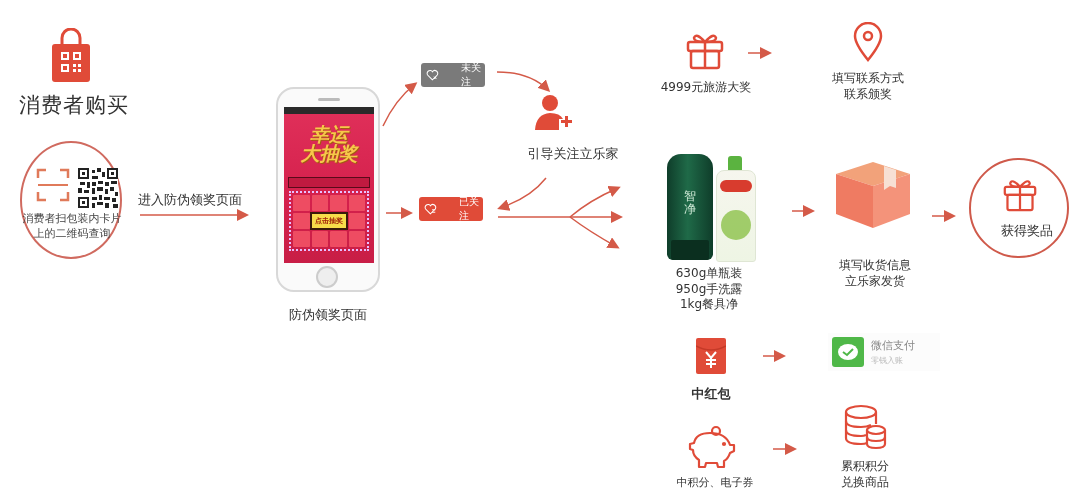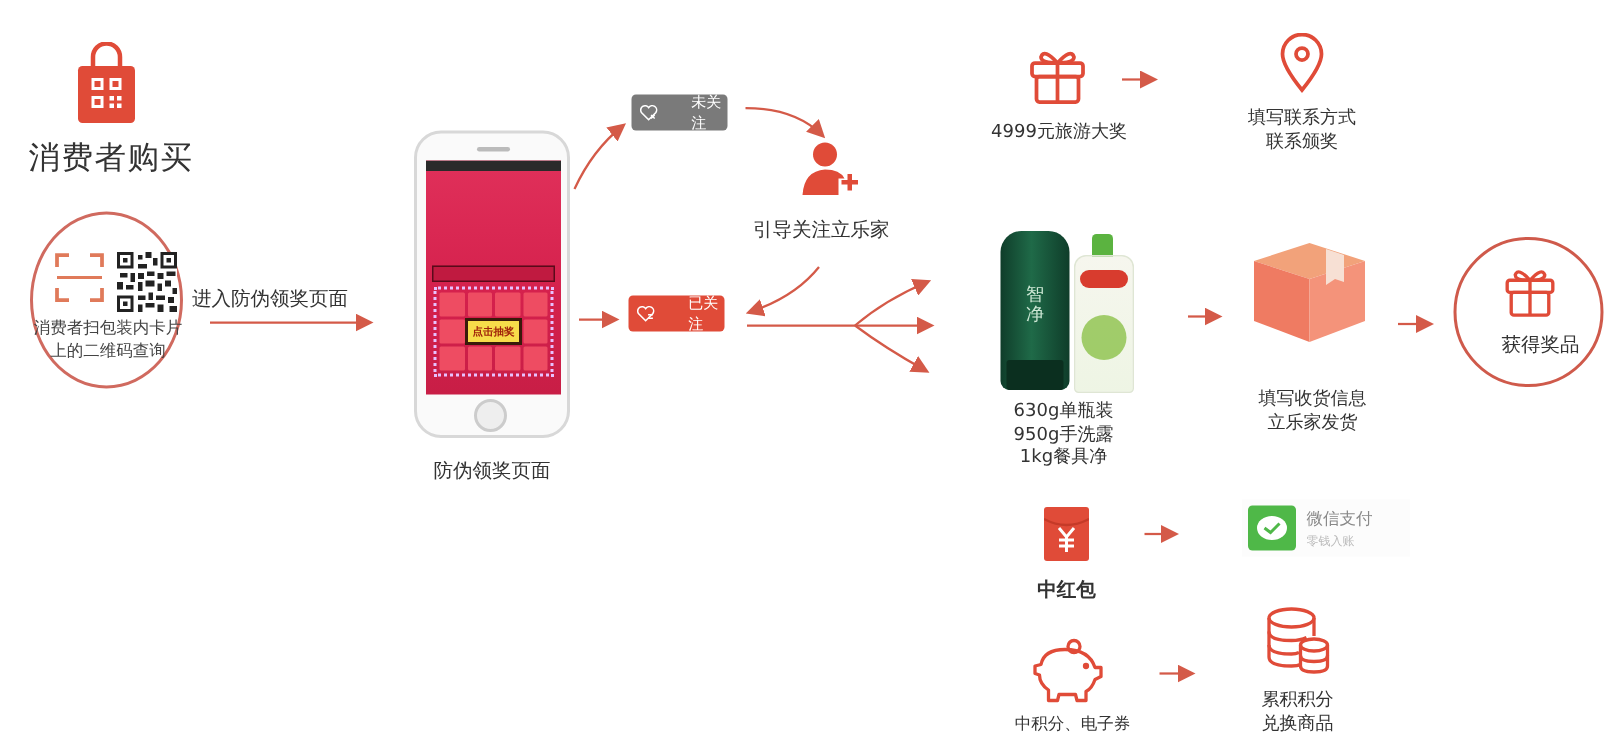--- a/index.html
+++ b/index.html
@@ -11,42 +11,42 @@
 
   
   .bag { left: 50px; top: 28px; width: 42px; height: 56px; }
   .bag-title { left: 18px; top: 92px; width: 112px; font-size: 21px; letter-spacing: 1px; color: #333; }
 
   
   .scan-circle { left: 20px; top: 141px; width: 102px; height: 118px; border: 2px solid #d06a5f; border-radius: 50%; background: #fff; }
   .scan-frame { left: 36px; top: 168px; width: 34px; height: 34px; }
   .qr { left: 78px; top: 168px; width: 40px; height: 40px; }
   .scan-text { left: 22px; top: 212px; width: 100px; font-size: 11px; line-height: 1.35; color: #444; }
-  .enter-label { left: 128px; top: 192px; font-size: 13px; color: #333; }
+  .enter-label { left: 138px; top: 192px; font-size: 13px; color: #333; }
 
   
   .phone { left: 276px; top: 87px; width: 104px; height: 205px; border: 2px solid #d8d8d8; border-radius: 18px; background: #fafafa; }
   .phone-speaker { left: 318px; top: 98px; width: 22px; height: 3px; border-radius: 2px; background: #bbb; }
   .phone-screen { left: 284px; top: 107px; width: 90px; height: 156px; background: linear-gradient(180deg, #e0305a 0%, #d4204c 60%, #c81e46 100%); overflow: hidden; }
   .phone-status { left: 0; top: 0; width: 90px; height: 7px; background: #2a2a2a; font-size: 4px; color: #ccc; }
   .screen-title { left: 4px; top: 18px; width: 82px; font-size: 19px; font-weight: bold; color: #f6c84a; text-shadow: 1px 1px 0 #a35b12; line-height: 1.0; text-align: center; font-style: italic; }
   .screen-bar { left: 4px; top: 70px; width: 82px; height: 11px; background: #c01a40; border: 1px solid #5a0a1a; }
   .screen-grid { left: 5px; top: 84px; width: 80px; height: 60px; border: 2px dotted #e7c1ff; display: grid; grid-template-columns: repeat(4, 1fr); grid-template-rows: repeat(3, 1fr); gap: 2px; padding: 2px; }
   .grid-cell { background: #ee4c62; border-radius: 1px; }
   .draw-btn { left: 26px; top: 105px; width: 38px; height: 18px; background: #f7dc4a; border: 2px solid #3a1a0a; font-size: 7px; font-weight: bold; color: #a0220a; text-align: center; line-height: 14px; }
   .phone-home { left: 316px; top: 266px; width: 22px; height: 22px; border-radius: 50%; border: 2px solid #ccc; background: #eee; }
   .phone-caption { left: 268px; top: 307px; width: 120px; font-size: 13px; color: #333; }
 
   
   .badge { position: absolute; height: 24px; border-radius: 3px; color: #fff; font-size: 10px; display: flex; align-items: center; padding-left: 5px; gap: 22px; }
   .badge-unfollow { left: 421px; top: 63px; width: 64px; background: #7a7a7a; }
   .badge-followed { left: 419px; top: 197px; width: 64px; background: #e04b38; }
 
   .guide-icon { left: 533px; top: 92px; width: 40px; height: 40px; }
-  .guide-label { left: 483px; top: 146px; width: 110px; font-size: 13px; color: #333; text-align: right; }
+  .guide-label { left: 518px; top: 146px; width: 110px; font-size: 13px; color: #333; }
 
   
   .gift-top { left: 686px; top: 30px; width: 38px; height: 40px; }
   .gift-top-label { left: 650px; top: 80px; width: 112px; font-size: 12px; }
   .pin { left: 853px; top: 22px; width: 30px; height: 40px; }
   .pin-label { left: 808px; top: 70px; width: 120px; font-size: 12px; line-height: 1.35; }
 
   
   .bottle-green { left: 667px; top: 154px; width: 46px; height: 106px; border-radius: 14px 14px 6px 6px; background: linear-gradient(90deg, #0f3d2a 0%, #1f6a48 45%, #0f3d2a 100%); }
   .bottle-green-cap { left: 671px; top: 240px; width: 38px; height: 20px; background: #0b2f1f; border-radius: 2px; }
@@ -200,20 +200,24 @@
 <div class="label scan-text">
   <div>消费者扫包装内卡片</div>
   <div>上的二维码查询</div>
 </div>
 <div class="label enter-label">进入防伪领奖页面</div>
 
 <div class="abs phone"></div>
 <div class="abs phone-speaker"></div>
 <div class="abs phone-screen">
   <div class="abs phone-status"></div>
+  <div class="abs screen-title">
+    <div>幸运</div>
+    <div>大抽奖</div>
+  </div>
   <div class="abs screen-bar"></div>
   <div class="abs screen-grid">
     <div class="grid-cell"></div>
     <div class="grid-cell"></div>
     <div class="grid-cell"></div>
     <div class="grid-cell"></div>
     <div class="grid-cell"></div>
     <div class="grid-cell"></div>
     <div class="grid-cell"></div>
     <div class="grid-cell"></div>

